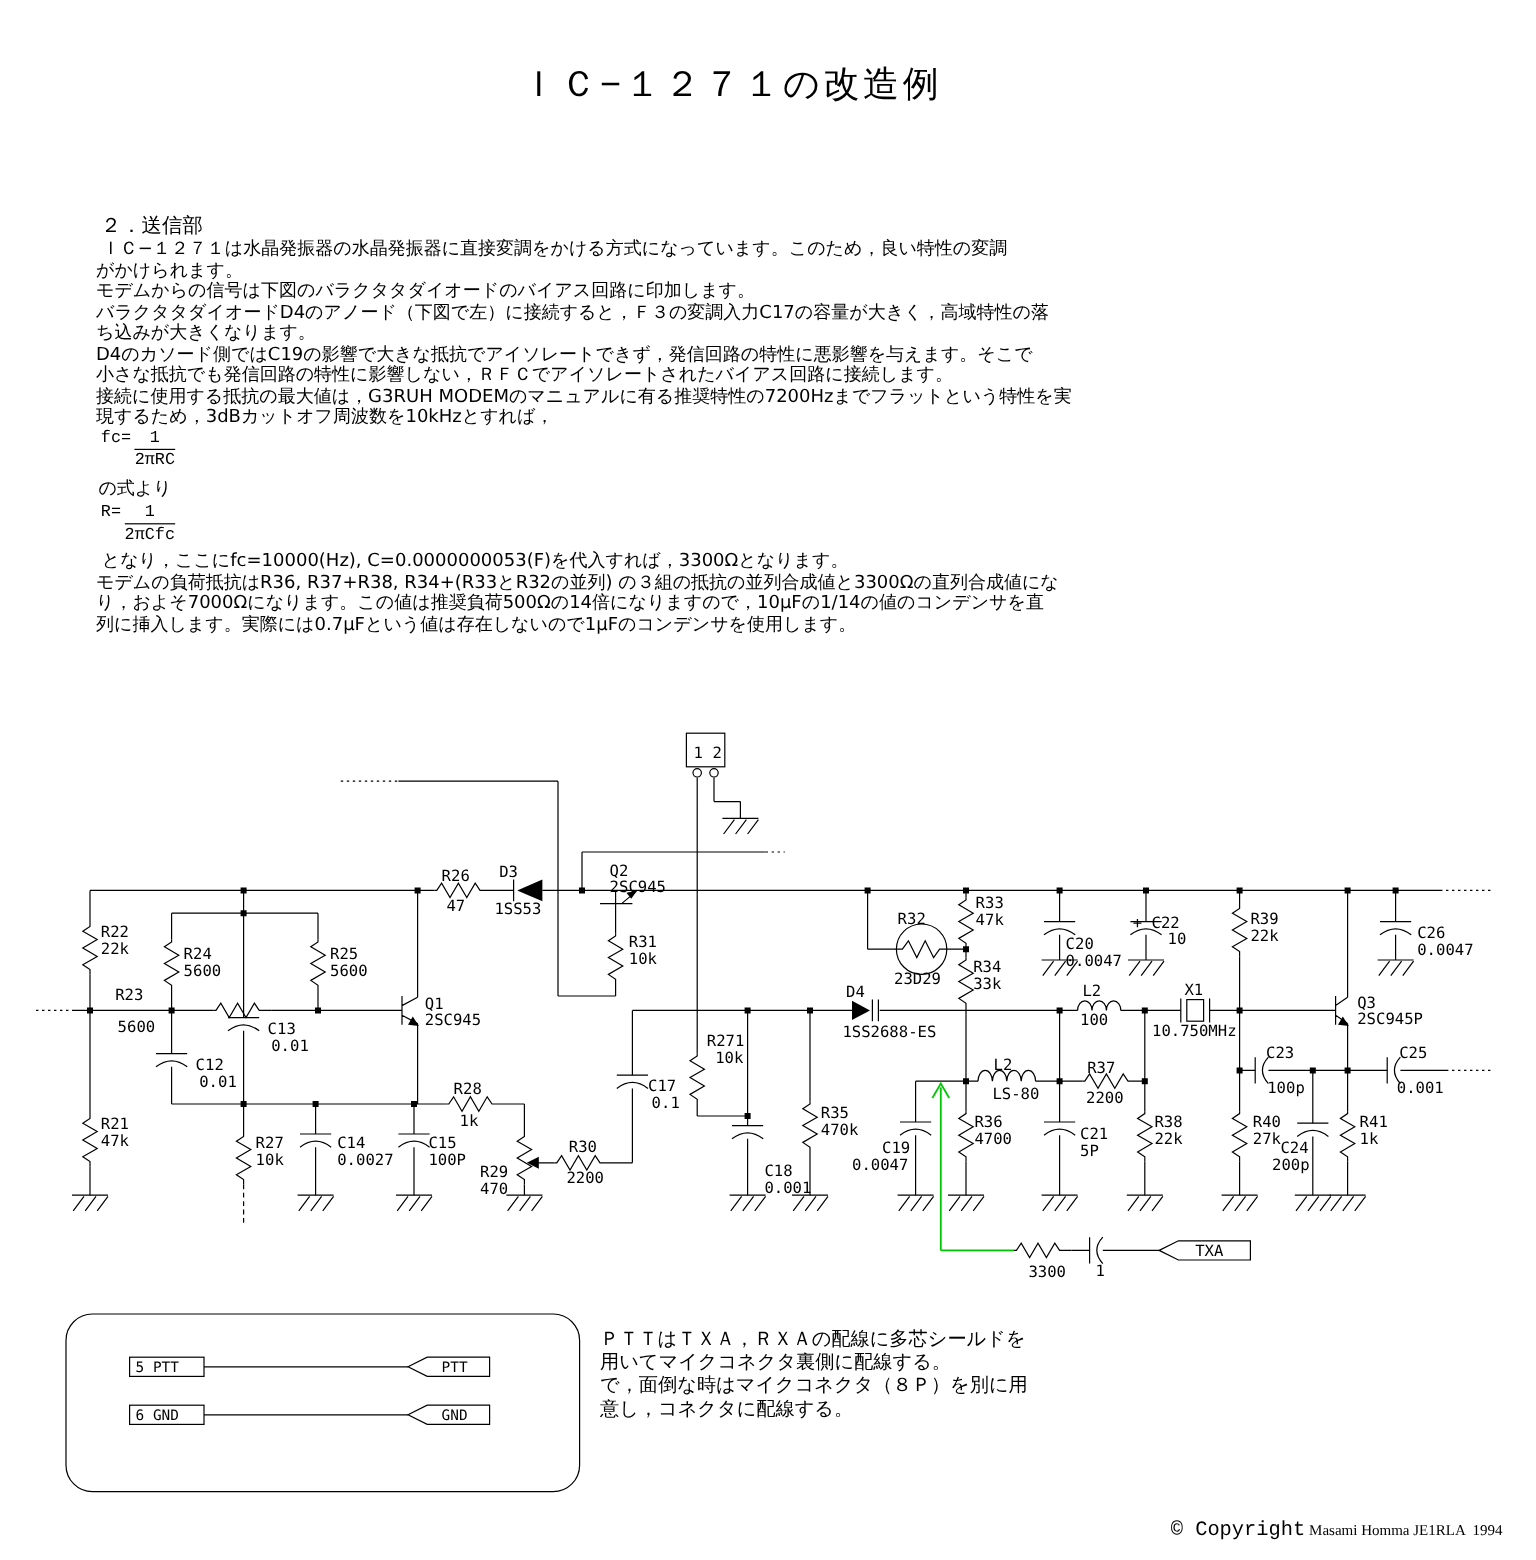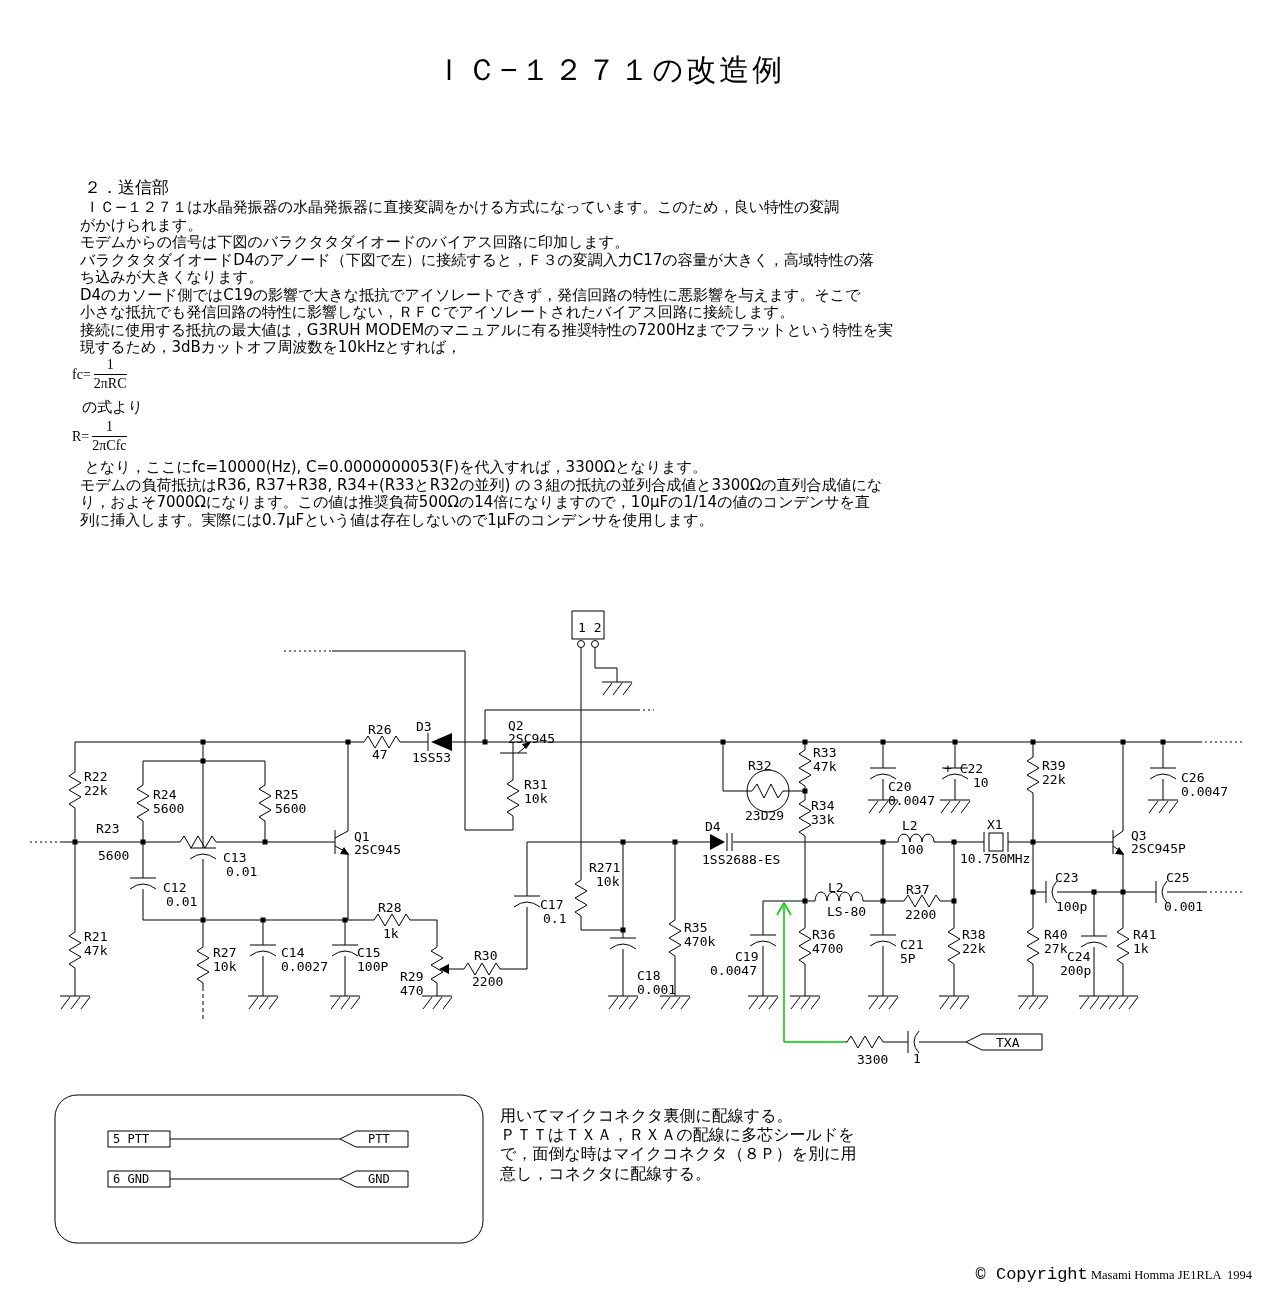--- a/index.html
+++ b/index.html
@@ -4,22 +4,22 @@
 <style>
   html,body{margin:0;padding:0}
   body{width:1280px;height:1300px;position:relative;background:#fff;color:#000;
        font-family:"DejaVu Sans",sans-serif;overflow:hidden}
   .abs{position:absolute}
   #title{left:434px;top:50px;font-family:Liberation Sans, sans-serif;font-size:30px;letter-spacing:3px;white-space:pre}
   #heading{left:84px;top:176px;font-size:17px;white-space:pre}
   #para1{left:80px;top:199px;font-size:15px;line-height:17.5px}
   #para2{left:80px;top:459px;font-size:15px;line-height:17.5px}
   .tline{white-space:pre}
-  .formula{position:absolute;left:72px;display:flex;align-items:center;
-           font-family:Liberation Serif, serif;font-size:14px}
+  .formula{position:absolute;left:84px;display:flex;align-items:flex-start;
+           font-family:Liberation Mono, monospace;font-size:14px}
   #formula1{top:357px}
   #formula2{top:419px}
   #between{left:82px;top:398px;font-size:15px;white-space:pre}
   .frac{display:inline-flex;flex-direction:column;align-items:center;margin-left:3px}
   .frac .num{display:block;border-bottom:1px solid #000;align-self:stretch;text-align:center;padding:0 4px 1px}
   .frac .den{display:block;padding-top:1px}
   #note{left:500px;top:1106px;font-size:16px;line-height:19.2px}
   #copyright{left:900px;top:1226px;width:352px;text-align:right;white-space:pre}
   .cp-big{font-family:Liberation Mono, monospace;font-size:17px}
   .cp-small{font-family:Liberation Serif, serif;font-size:12.5px}
@@ -343,22 +343,22 @@
       <text x="1133" y="939" class="lbl">R41</text>
       <text x="1133" y="953" class="lbl">1k</text>
       <text x="1166" y="882" class="lbl">C25</text>
       <text x="1164" y="911" class="lbl">0.001</text>
       <text x="857" y="1064" class="lbl">3300</text>
       <text x="913" y="1063" class="lbl">1</text>
     </g>
 </svg>
 
 <div id="note" class="abs">
+    <div class="tline">ＰＴＴはＴＸＡ，ＲＸＡの配線に多芯シールドを</div>
     <div class="tline">用いてマイクコネクタ裏側に配線する。</div>
-    <div class="tline">ＰＴＴはＴＸＡ，ＲＸＡの配線に多芯シールドを</div>
     <div class="tline">で，面倒な時はマイクコネクタ（８Ｐ）を別に用</div>
     <div class="tline">意し，コネクタに配線する。</div>
   </div>
 
 <div id="copyright" class="abs">
   <div><span class="cp-big">© Copyright</span><span class="cp-small"> Masami Homma JE1RLA  1994</span></div>
   
 </div>
 
 </body></html>

